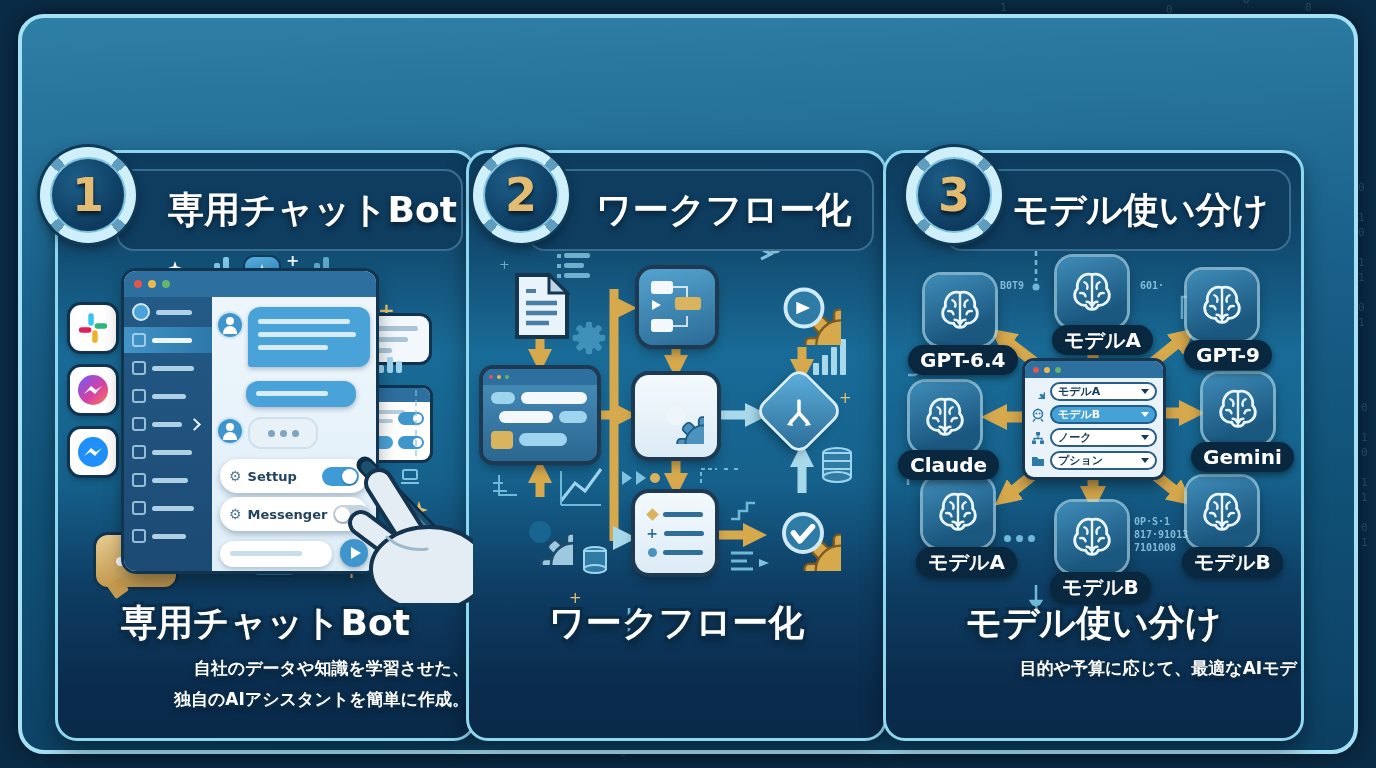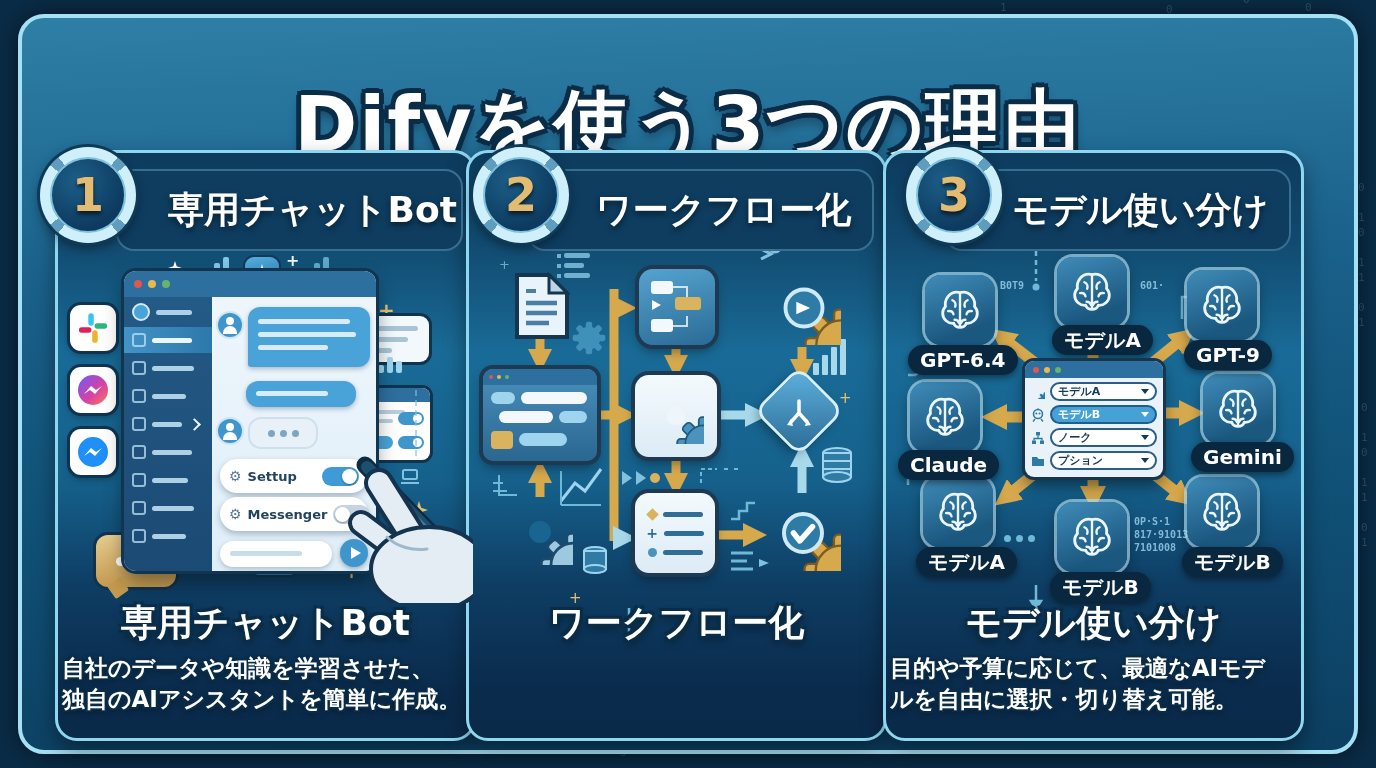--- a/index.html
+++ b/index.html
@@ -27,21 +27,21 @@
        text-shadow:0 3px 6px rgba(0,0,0,.55);z-index:6;}
   .badge{position:absolute;top:147px;width:96px;height:96px;border-radius:50%;z-index:7;
          background:conic-gradient(#cfeffb 0 38deg,#5f9cbd 38deg 52deg,#cfeffb 52deg 128deg,#5f9cbd 128deg 142deg,
                     #cfeffb 142deg 218deg,#5f9cbd 218deg 232deg,#cfeffb 232deg 308deg,#5f9cbd 308deg 322deg,#cfeffb 322deg 360deg);
          box-shadow:0 0 0 3px #0e3a57,0 5px 12px rgba(0,0,0,.45);display:flex;align-items:center;justify-content:center;}
   .badge-in{width:72px;height:72px;border-radius:50%;background:radial-gradient(circle at 35% 30%,#1c5e88,#0d3a5e 72%);
             border:2px solid #7fc2de;display:flex;align-items:center;justify-content:center;
             font-size:46px;font-weight:800;color:#e3bc72;text-shadow:0 3px 4px rgba(0,0,0,.65);}
   .cap-title{position:absolute;left:0;right:0;top:446px;text-align:center;font-size:36px;font-weight:800;color:#fff;z-index:5;
          text-shadow:-3px -3px 0 #0a2c47,3px -3px 0 #0a2c47,-3px 3px 0 #0a2c47,3px 3px 0 #0a2c47,0 5px 9px rgba(0,0,0,.5);}
-  .cap-body{position:absolute;left:4px;right:4px;top:500px;text-align:left;font-size:23px;font-weight:700;color:#fff;
+  .cap-body{position:absolute;left:4px;right:4px;top:500px;text-align:right;font-size:17px;font-weight:700;color:#fff;
          line-height:31px;z-index:5;
          text-shadow:-2px -2px 0 #0a2c47,2px -2px 0 #0a2c47,-2px 2px 0 #0a2c47,2px 2px 0 #0a2c47,0 3px 6px rgba(0,0,0,.5);}
   
   .app-icon{position:absolute;width:46px;height:46px;border-radius:11px;background:#fff;
             box-shadow:0 0 0 3px #10334f,0 4px 8px rgba(0,0,0,.35);display:flex;align-items:center;justify-content:center;z-index:2;}
   .gold-bubble{position:absolute;left:38px;top:382px;width:80px;height:52px;border-radius:12px;
             background:linear-gradient(180deg,#e6cb90,#c49a4e);box-shadow:0 0 0 3px #10334f;z-index:2;
             display:flex;align-items:center;justify-content:center;gap:7px;}
   .gold-bubble .dot{width:9px;height:9px;border-radius:50%;background:#fff;}
   .gold-bubble .tail{position:absolute;left:14px;bottom:-9px;width:16px;height:16px;background:#c49a4e;
@@ -234,21 +234,20 @@
 0
 
 1
 1
 
 0
 1</span>
 
   <div class="frame"></div>
 
-  <h1 class="title">Difyを使う3つの理由</h1>
 
   <section class="card" style="left:55px">
     <div class="hdr">専用チャットBot</div>
 
     <div class="star4" style="left:110px;top:108px;width:14px;height:14px;background:#fff"></div>
     <div class="bars" style="left:138px;top:104px">
       <i style="height:8px"></i>
         <i style="height:13px"></i>
         <i style="height:18px"></i>
         <i style="height:24px"></i>
@@ -739,21 +738,20 @@
 7101008</span>
     <div class="dots3" style="left:118px;top:382px">
         <i></i>
         <i></i>
         <i></i>
       </div>
 
     <div class="cap-title">モデル使い分け</div>
     <div class="cap-body">
       <div>目的や予算に応じて、最適なAIモデ</div>
-      <div>ルを自由に選択・切り替え可能。</div>
     </div>
   </section>
 
   <div class="badge" style="left:40px">
       <div class="badge-in">
         <span>1</span>
       </div>
     </div>
   <div class="badge" style="left:473px">
       <div class="badge-in">

